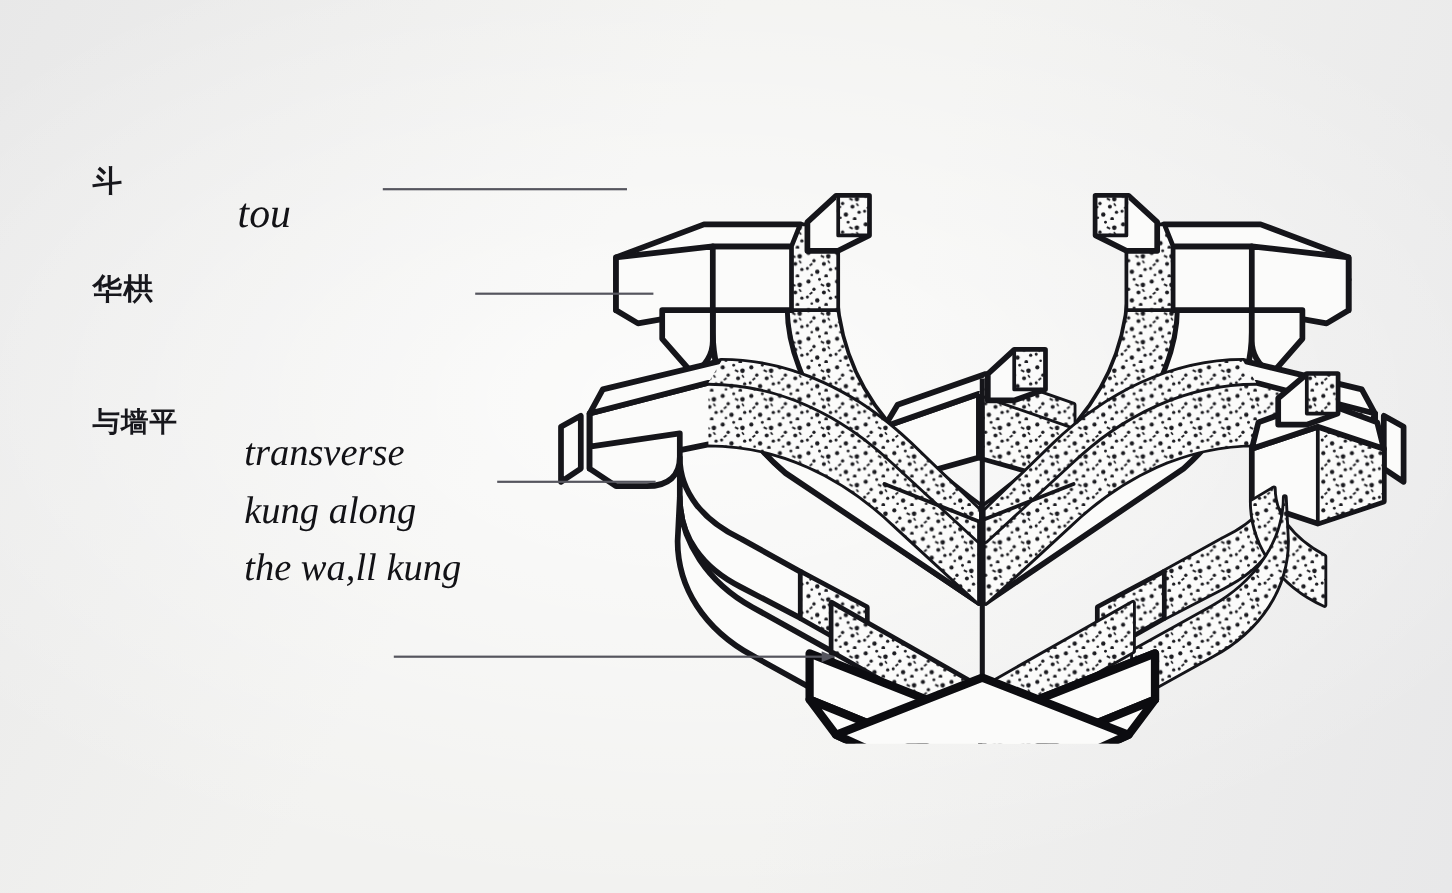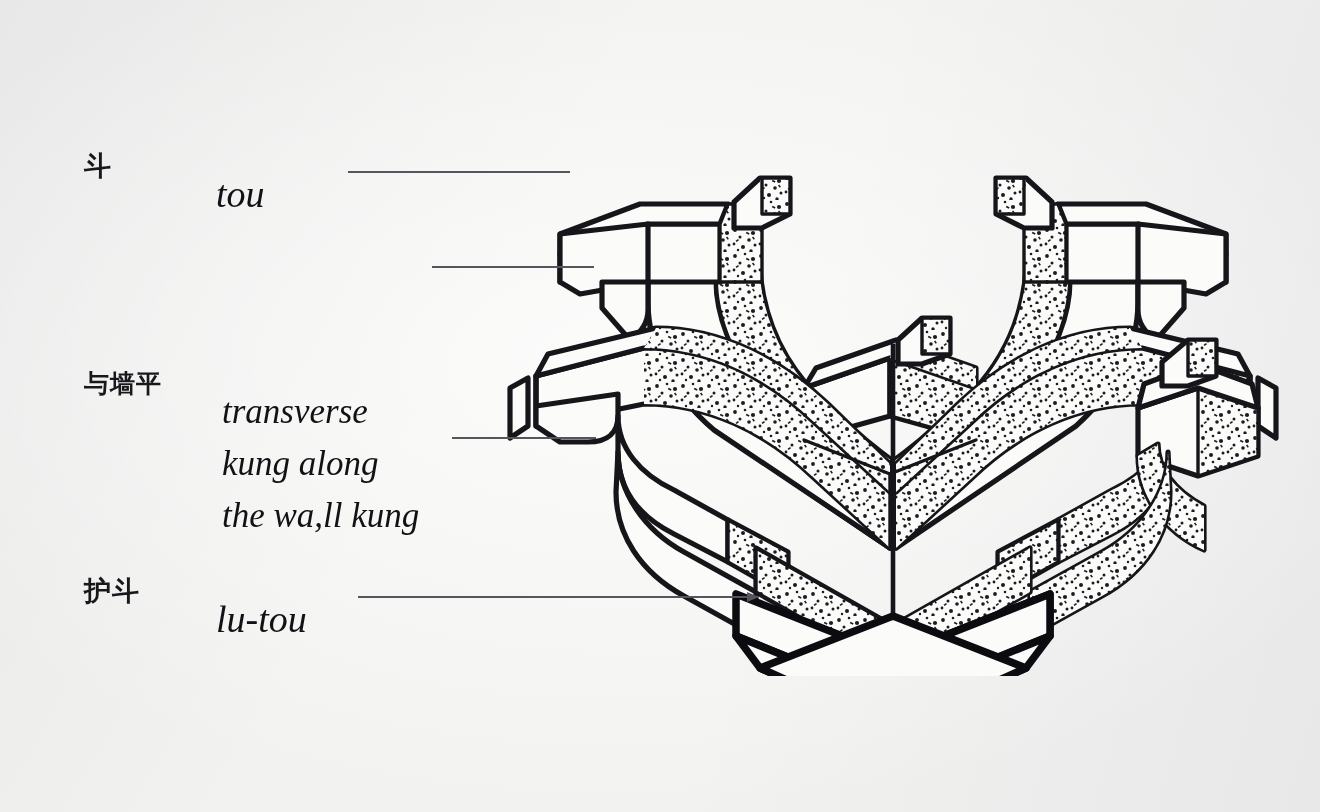--- a/index.html
+++ b/index.html
@@ -310,34 +310,31 @@
     </svg>
   </div>
 
   <div class="legend-row" id="row-tou">
     <span class="cn">斗</span>
     <span class="rom">tou</span>
   </div>
   <div class="leader" id="leader-tou"></div>
 
   <div class="legend-row" id="row-huakung">
+    <span class="cn">华栱</span>
   </div>
   <div class="leader" id="leader-huakung"></div>
 
   <div class="legend-row" id="row-transverse">
     <span class="cn">
       <div>与墙平</div>
     </span>
     <span class="rom">
       <div>transverse</div>
       <div>kung along</div>
       <div>the wa,ll kung</div>
     </span>
   </div>
   <div class="leader" id="leader-transverse"></div>
 
-  <div class="legend-row" id="row-lutou">
-    <span class="cn">护斗</span>
-    <span class="rom">lu-tou</span>
-  </div>
   <div class="leader" id="leader-lutou"></div>
 
 </div>
 
 </body></html>

